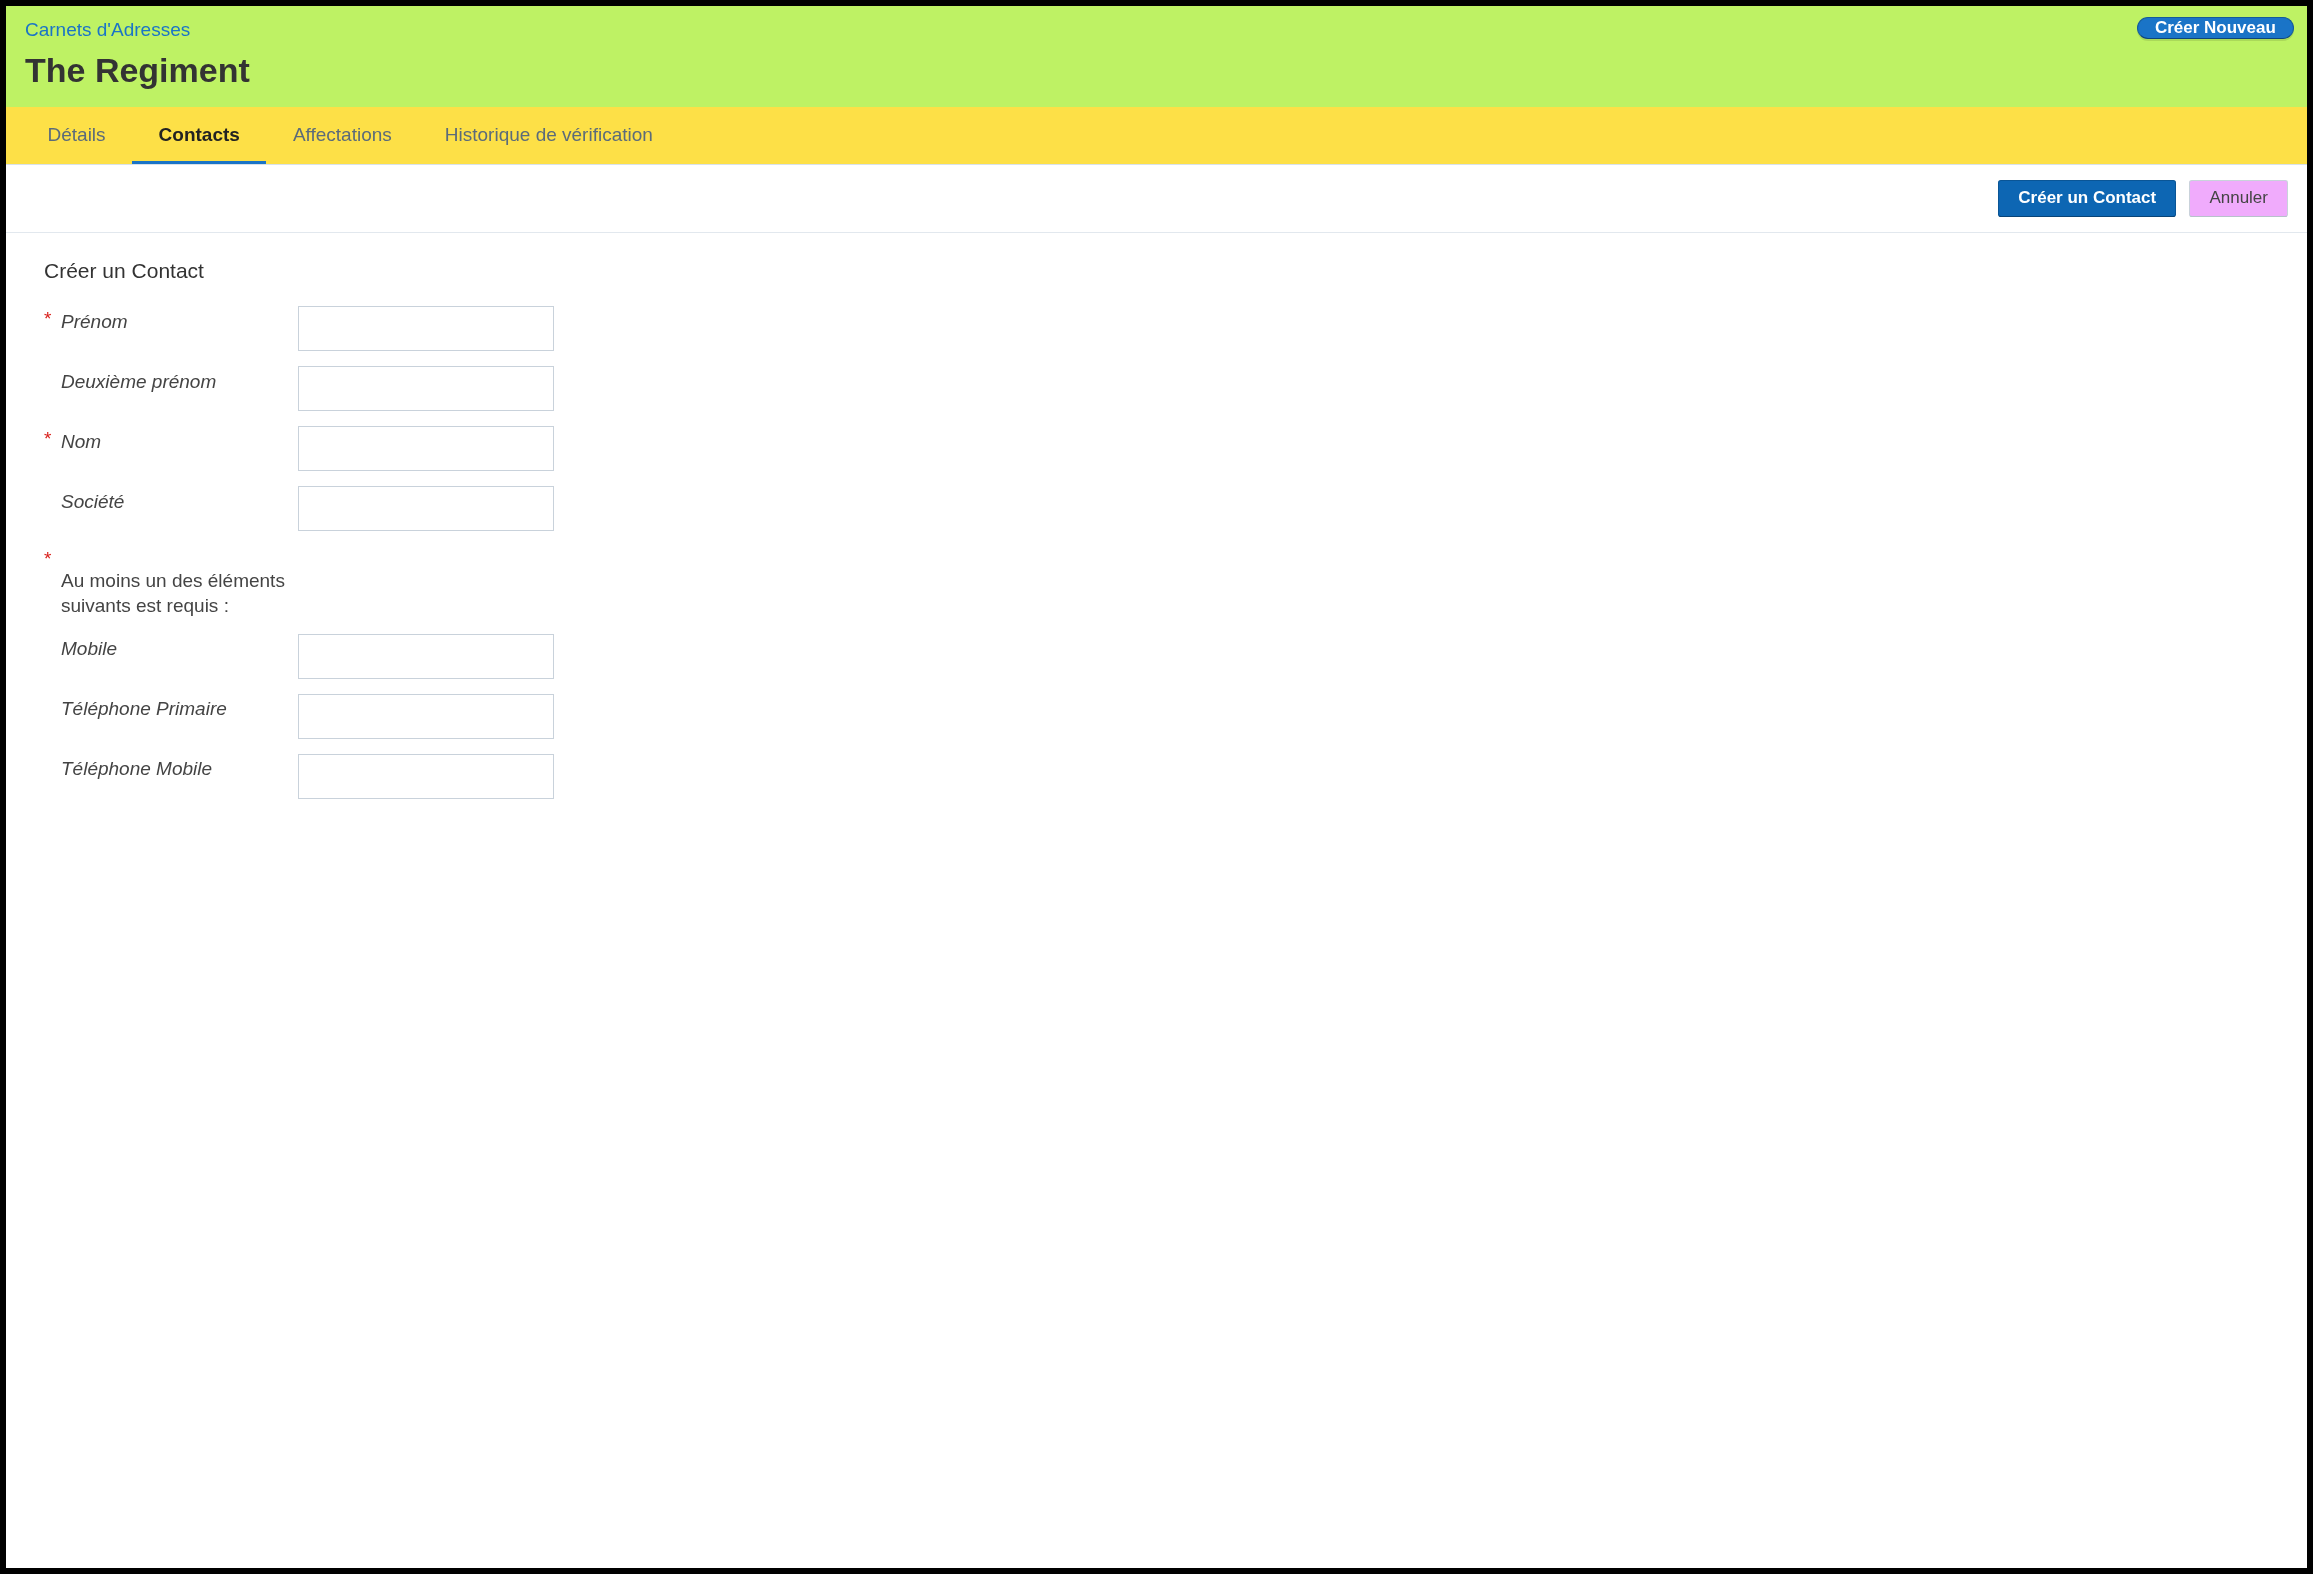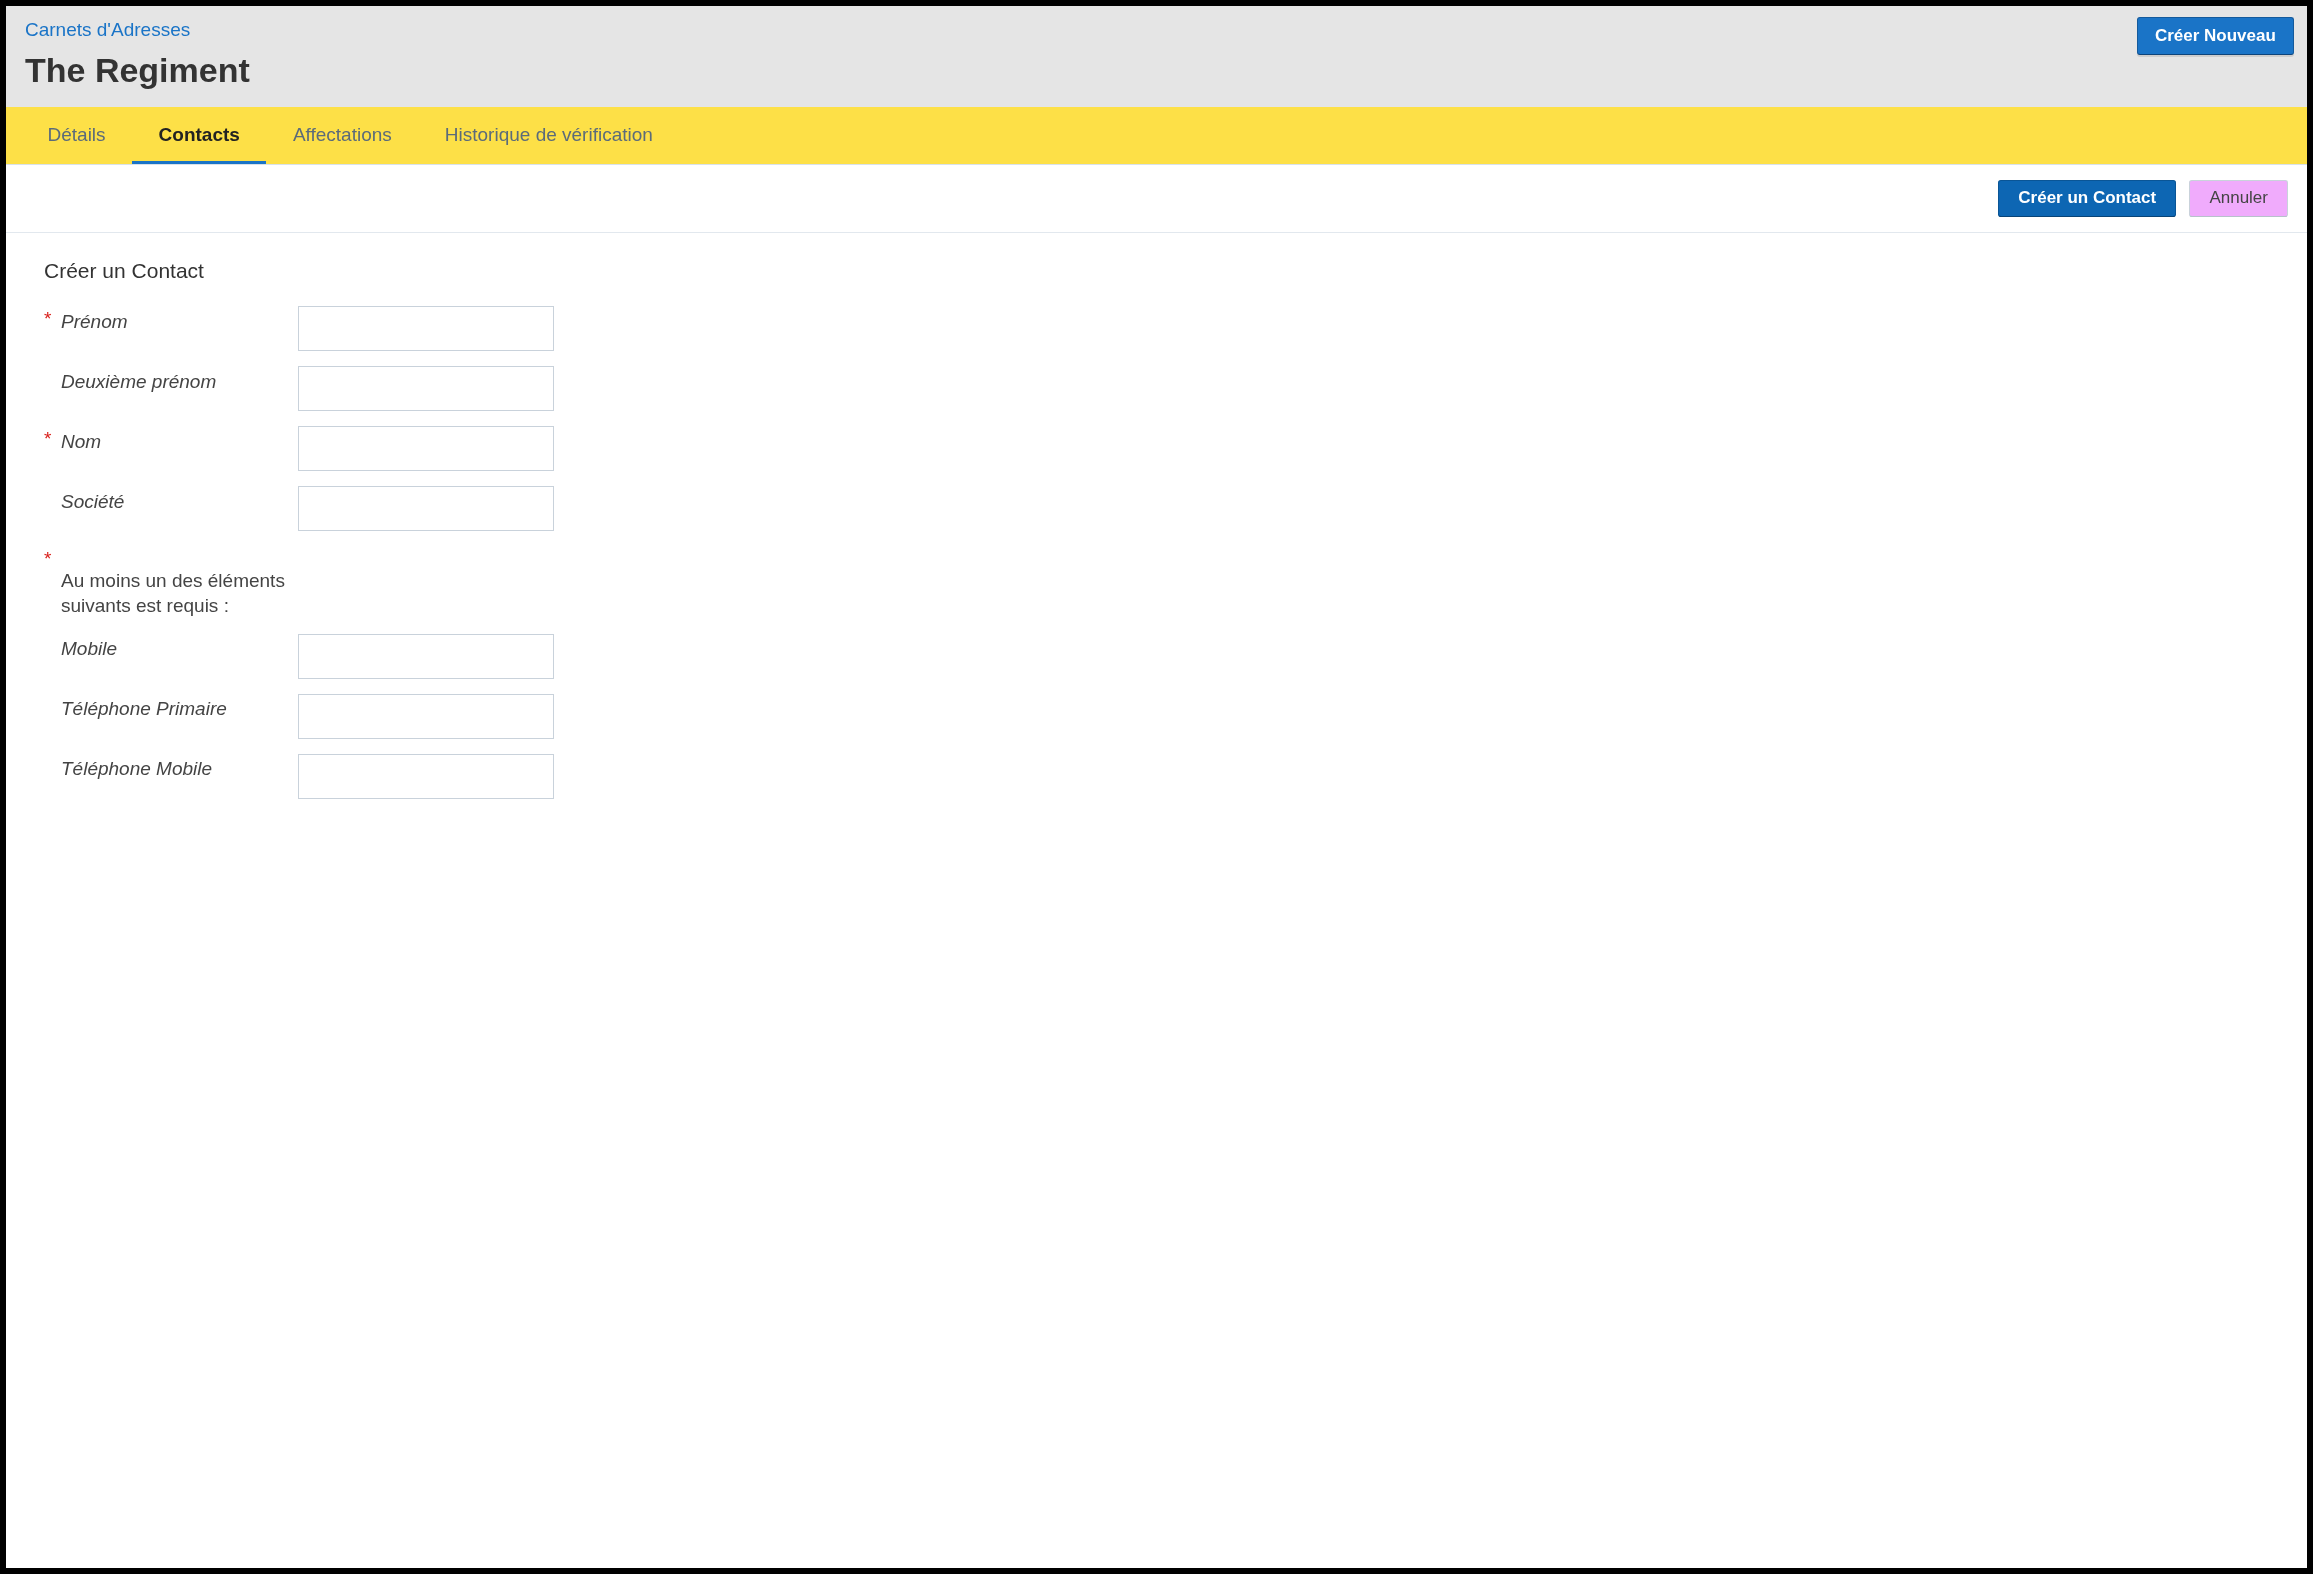--- a/index.html
+++ b/index.html
@@ -9,21 +9,21 @@
     background:#fff;
     color:#333;
   }
   .outer-frame {
     border:6.6px solid #000;
     width:100%;
     min-height:100vh;
     background:#fff;
   }
   .header {
-    background:#e5e5e5;
+    background:#bef264;
     padding:13.2px 19px 17px 19px;
     position:relative;
   }
   .breadcrumb {
     display:inline-block;
     color:#1a74c7;
     font-size:19px;
     text-decoration:none;
     cursor:pointer;
   }
@@ -34,24 +34,24 @@
     margin:9.5px 0 0 0;
   }
   .btn-create-new {
     position:absolute;
     top:11.4px;
     right:13.2px;
     background:#1a74c7;
     color:#fff;
     border:0.9px solid #145a9c;
     border-bottom:1.9px solid #0e447a;
-    padding:8px 17px;
+    padding:0 17px;
     font-size:17px;
     font-weight:600;
-    border-radius:3px;
+    border-radius:13px;
     cursor:pointer;
     box-shadow:0 1.9px 0 rgba(0,0,0,0.1);
   }
   .tabs-wrap {
     background:#fde047;
     border-bottom:0.9px solid #d9e2ea;
     padding:0 15px;
   }
   .tabs {
     display:flex;

